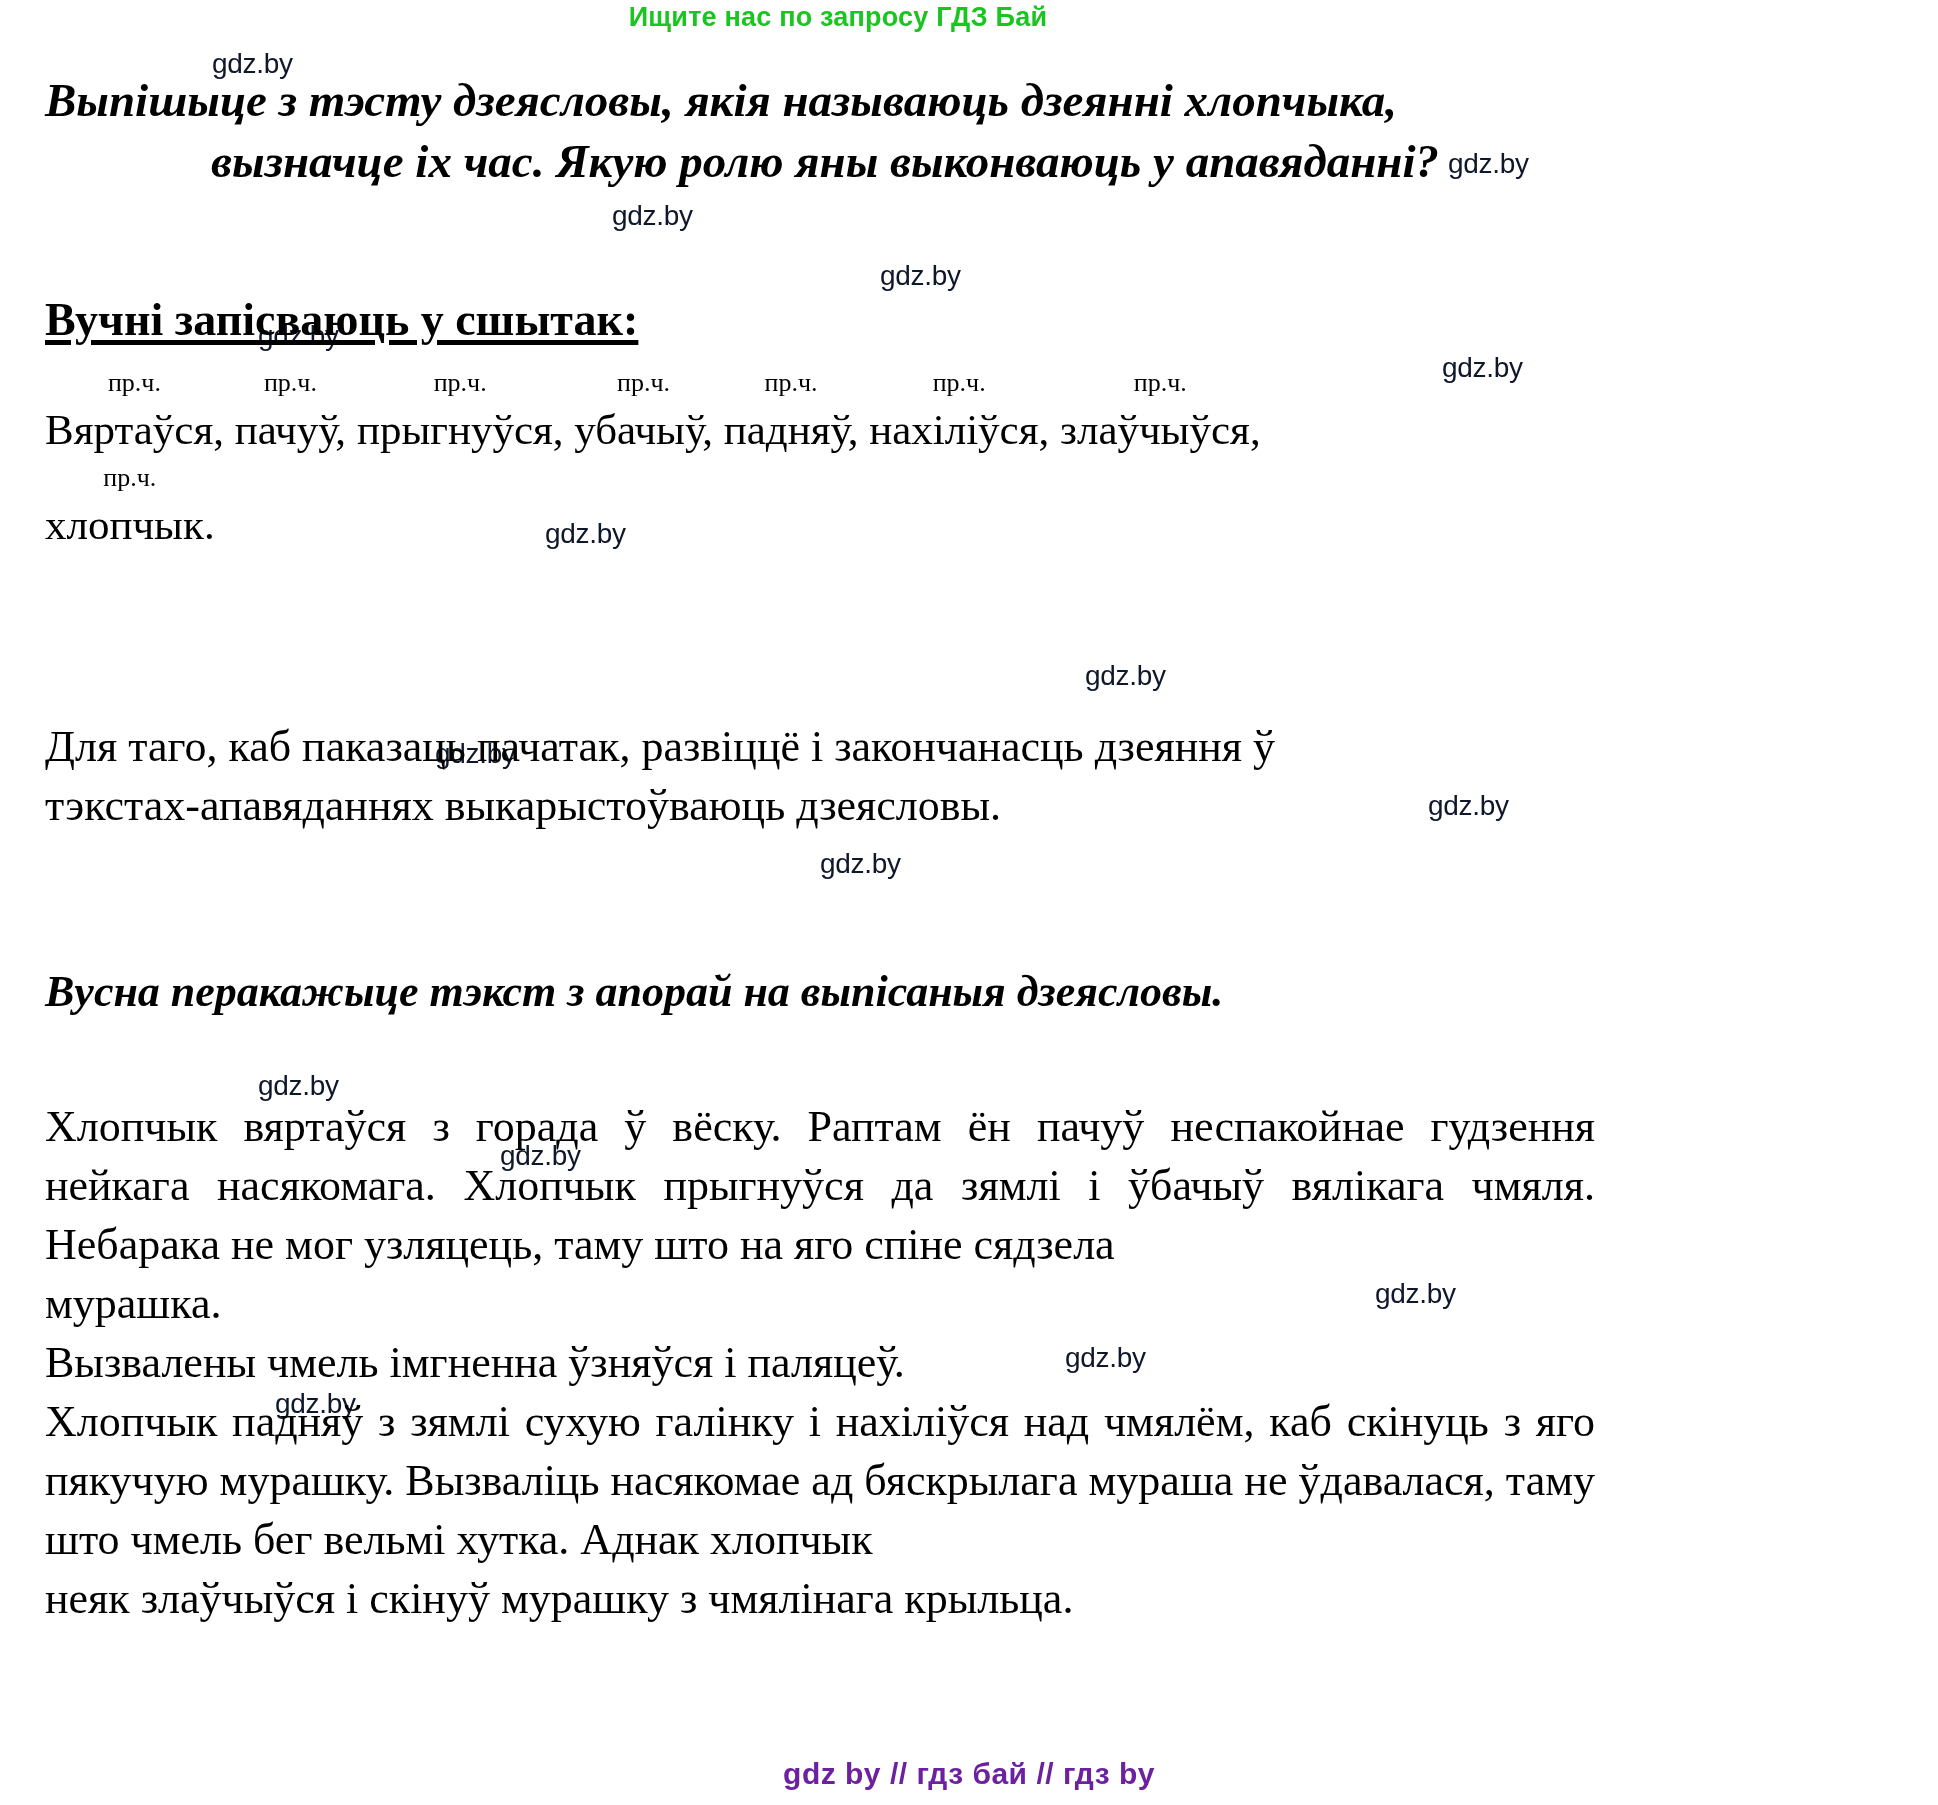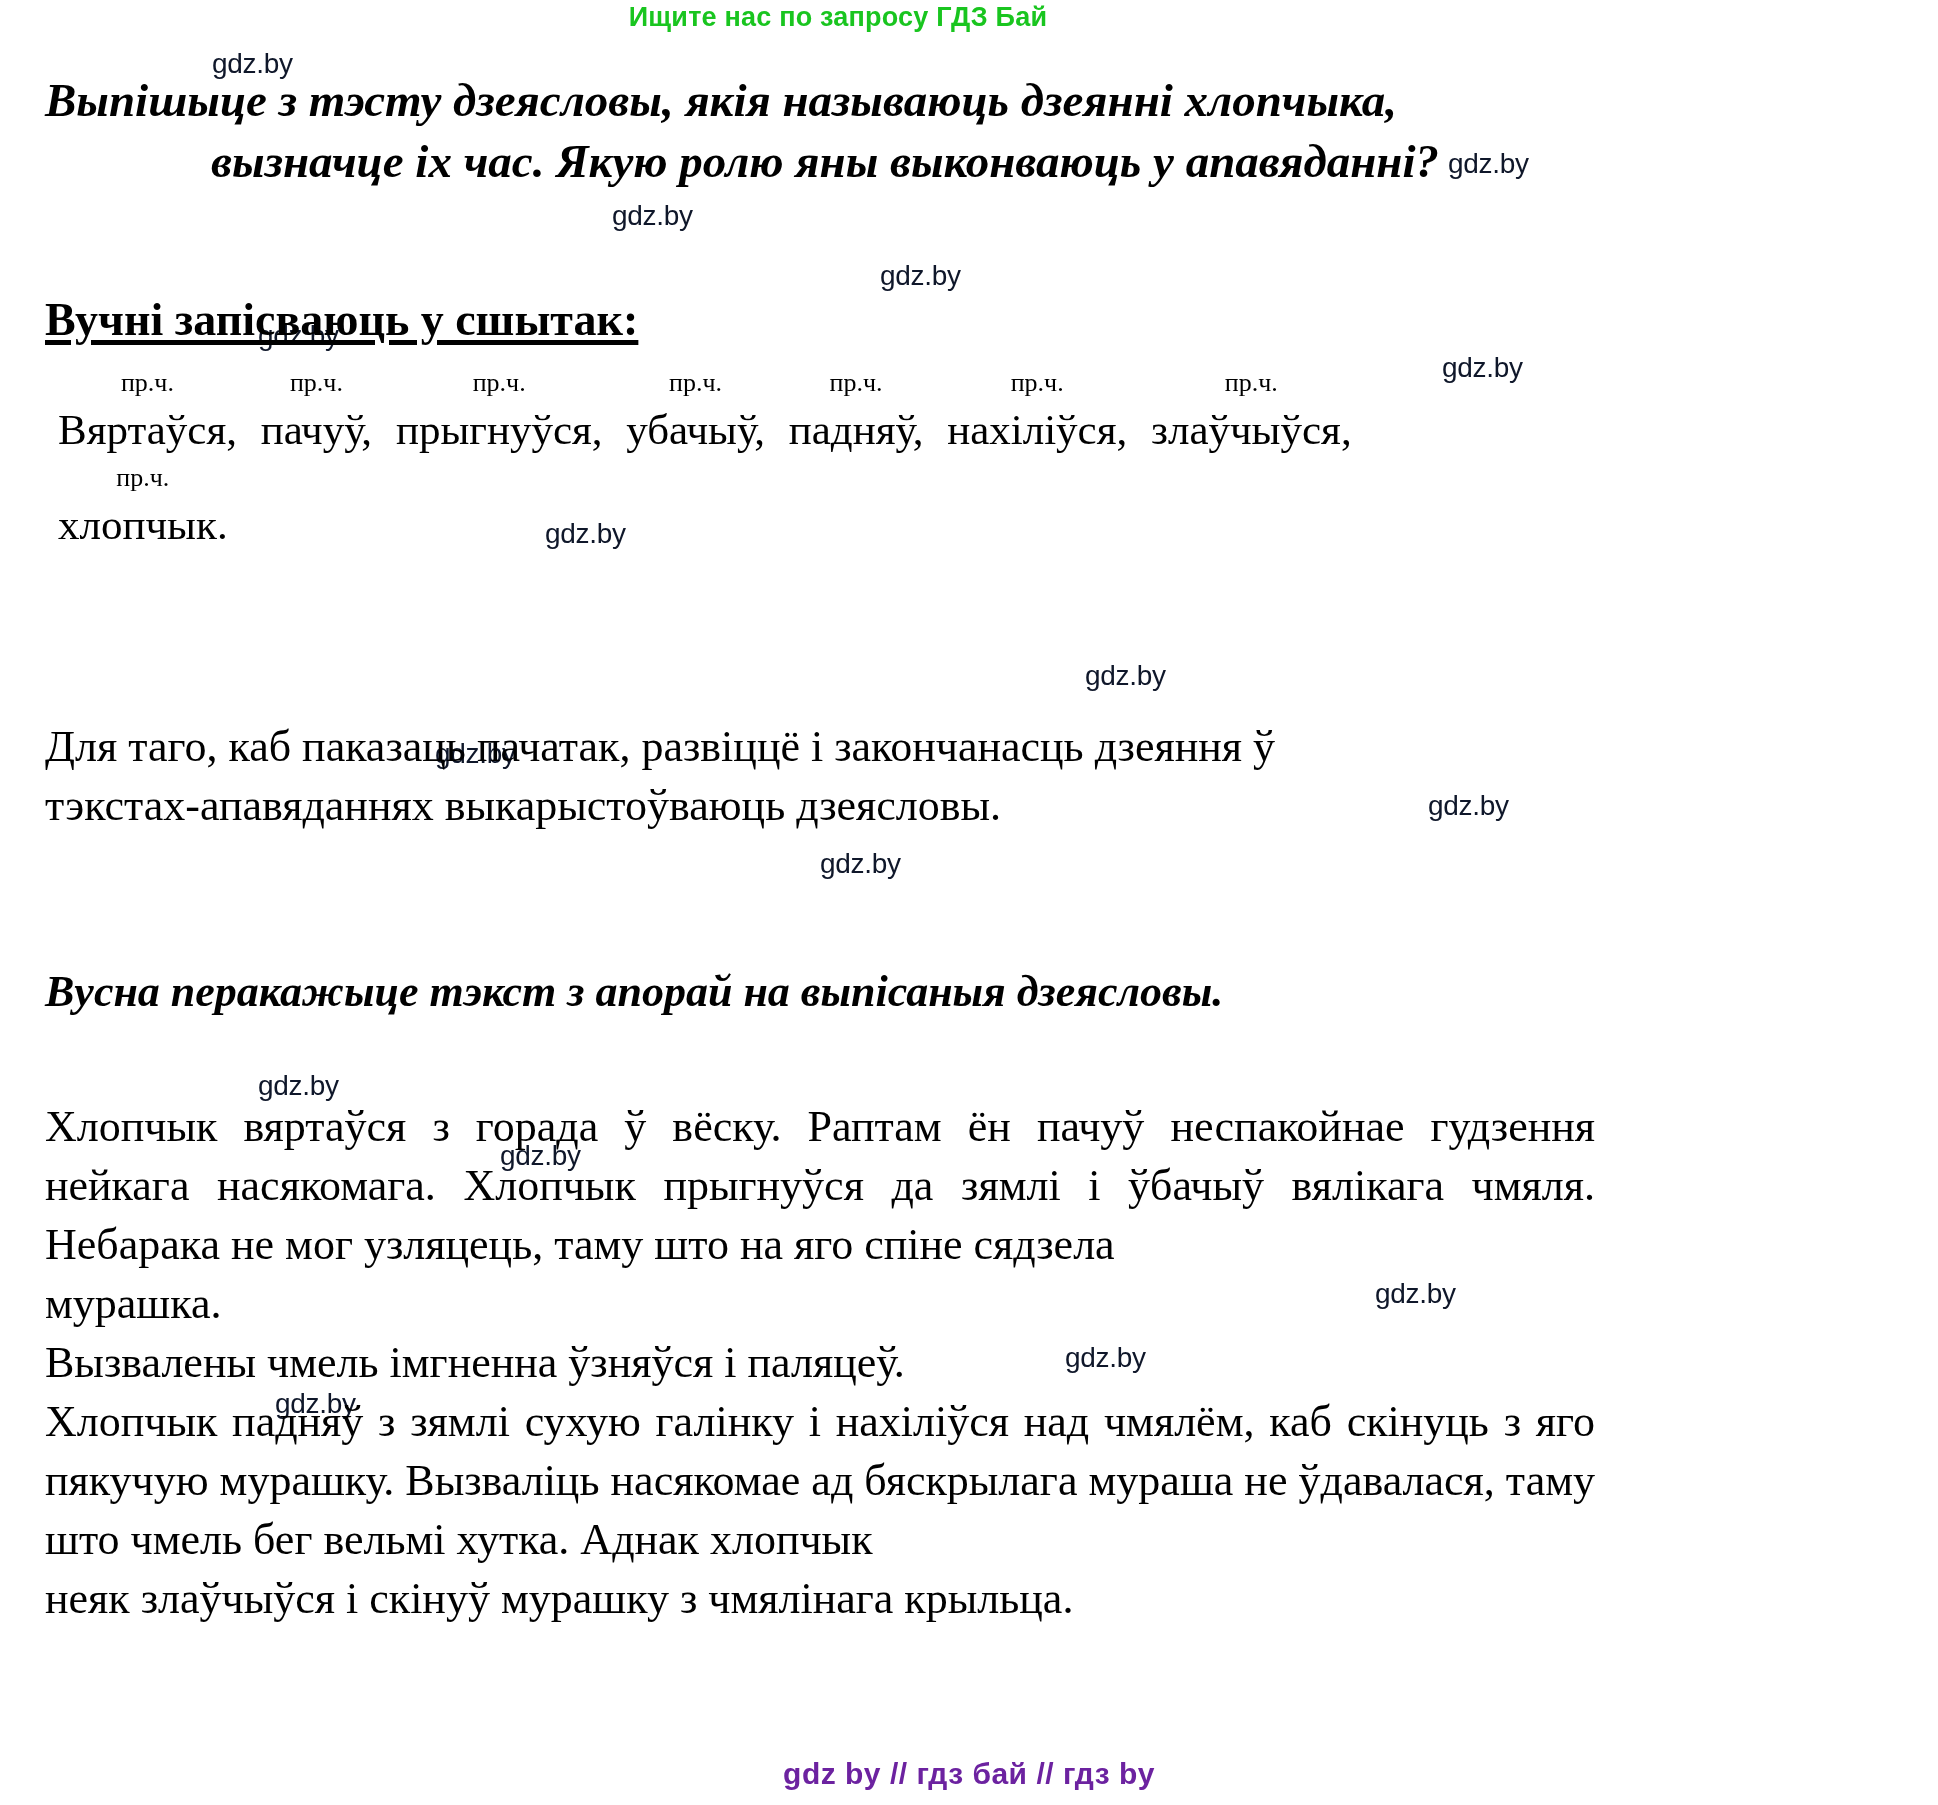--- a/index.html
+++ b/index.html
@@ -91,21 +91,20 @@
     top: 408px;
     width: 1560px;
     font-size: 43px;
     line-height: 1.0;
   }
   .verb-line { white-space: nowrap; }
   .vw {
     display: inline-block;
     position: relative;
     vertical-align: bottom;
-    margin-left: 13px;
   }
   .vw > .mark {
     position: absolute;
     top: -38px;
     left: 50%;
     transform: translateX(-50%);
     font-size: 26px;
     font-weight: normal;
     line-height: 1;
     white-space: nowrap;

